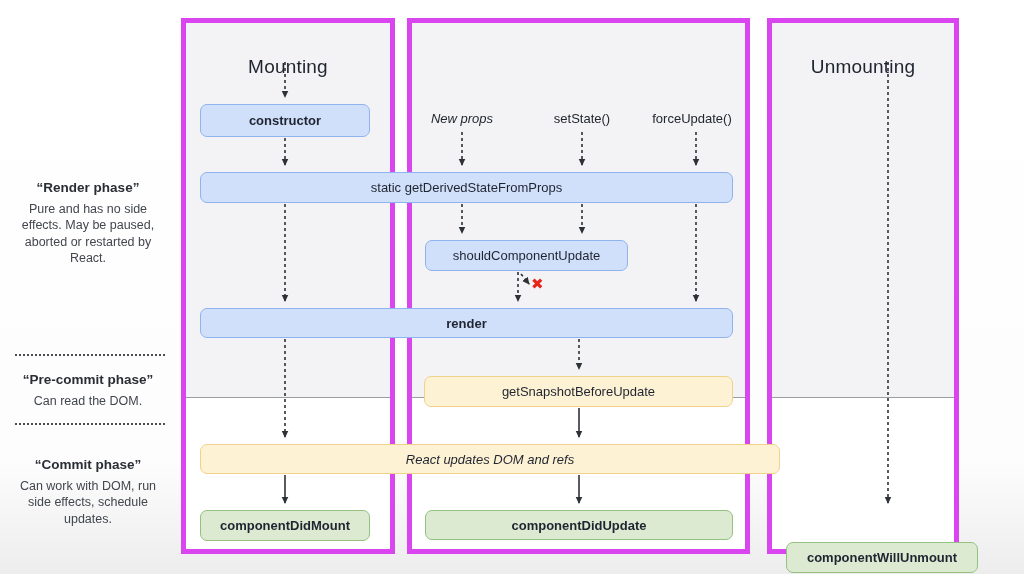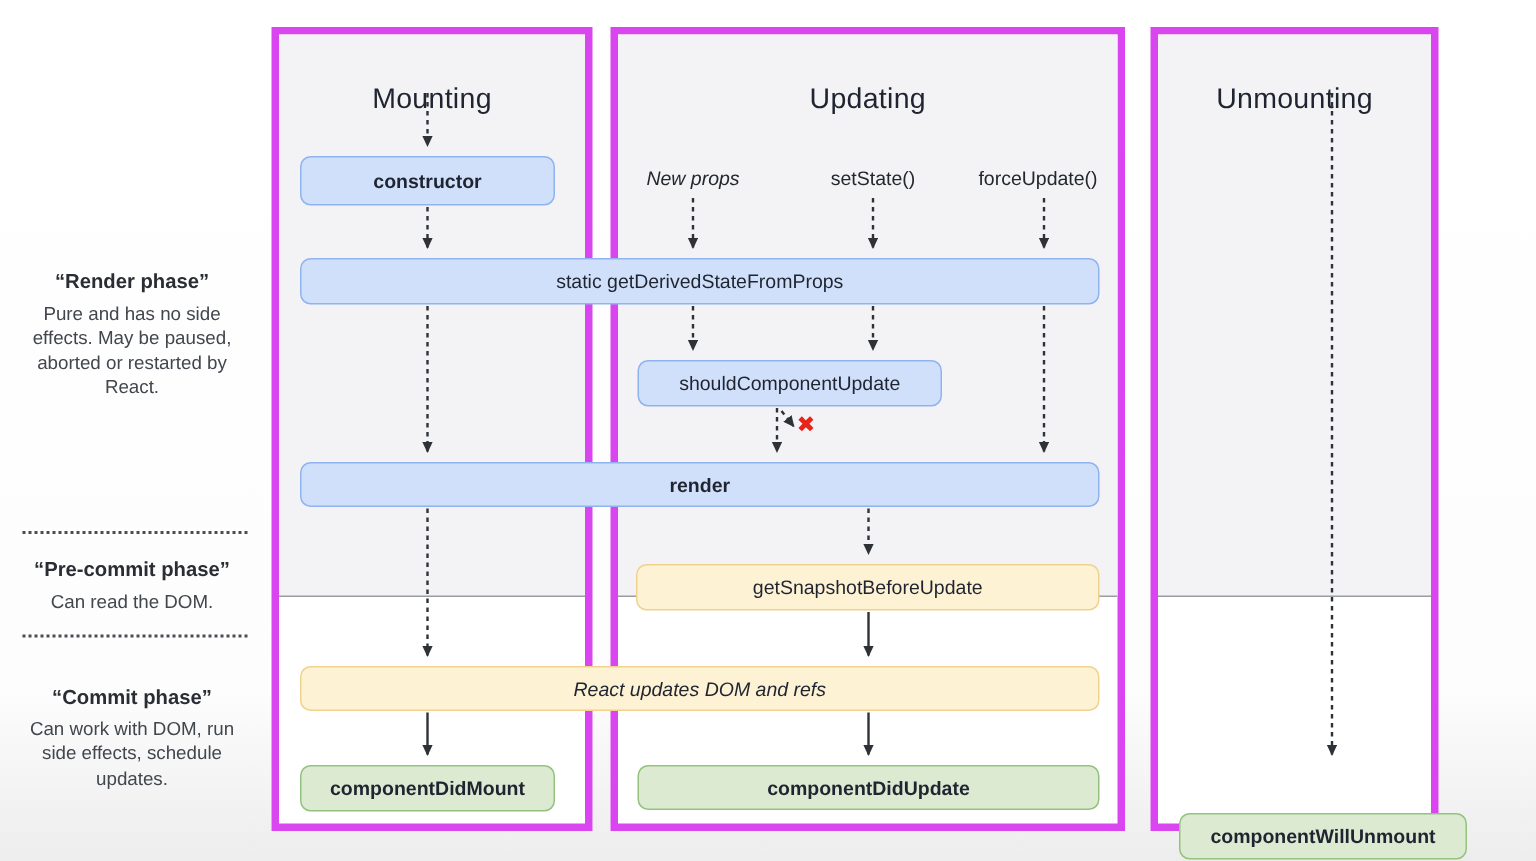--- a/index.html
+++ b/index.html
@@ -71,21 +71,20 @@
 <body>
 
 <div class="canvas">
 
   <div class="panel panel-mounting">
     <div class="shade"></div>
     <div class="panel-title">Mounting</div>
   </div>
   <div class="panel panel-updating">
     <div class="shade"></div>
-    <div class="panel-title">Updating</div>
   </div>
   <div class="panel panel-unmounting">
     <div class="shade"></div>
     <div class="panel-title">Unmounting</div>
   </div>
 
   <div class="side" style="top:180px;">
     <div class="t">“Render phase”</div>
     <div class="d">Pure and has no side effects. May be paused, aborted or restarted by React.</div>
   </div>
@@ -134,20 +133,20 @@
 
   <div class="trigger italic" style="left:462px;">New props</div>
   <div class="trigger" style="left:582px;">setState()</div>
   <div class="trigger" style="left:692px;">forceUpdate()</div>
 
   <div class="box blue bold" style="left:200px;top:104px;width:170px;height:33px;">constructor</div>
   <div class="box blue" style="left:200px;top:172px;width:533px;height:31px;">static getDerivedStateFromProps</div>
   <div class="box blue bold" style="left:200px;top:308px;width:533px;height:30px;">render</div>
   <div class="box blue" style="left:425px;top:240px;width:203px;height:31px;">shouldComponentUpdate</div>
   <div class="box yellow" style="left:424px;top:376px;width:309px;height:31px;">getSnapshotBeforeUpdate</div>
-  <div class="box yellow italic" style="left:200px;top:444px;width:533px;height:30px;">React updates DOM and refs</div>
+  <div class="box yellow italic" style="left:200px;top:444px;width:580px;height:30px;">React updates DOM and refs</div>
   <div class="box green bold" style="left:425px;top:510px;width:308px;height:30px;">componentDidUpdate</div>
   <div class="box green bold" style="left:200px;top:510px;width:170px;height:31px;">componentDidMount</div>
   <div class="box green bold" style="left:786px;top:510px;width:192px;height:31px;margin-top:32px;">componentWillUnmount</div>
 
   <div class="cancel-x">✖</div>
 
 </div>
 
 </body></html>

